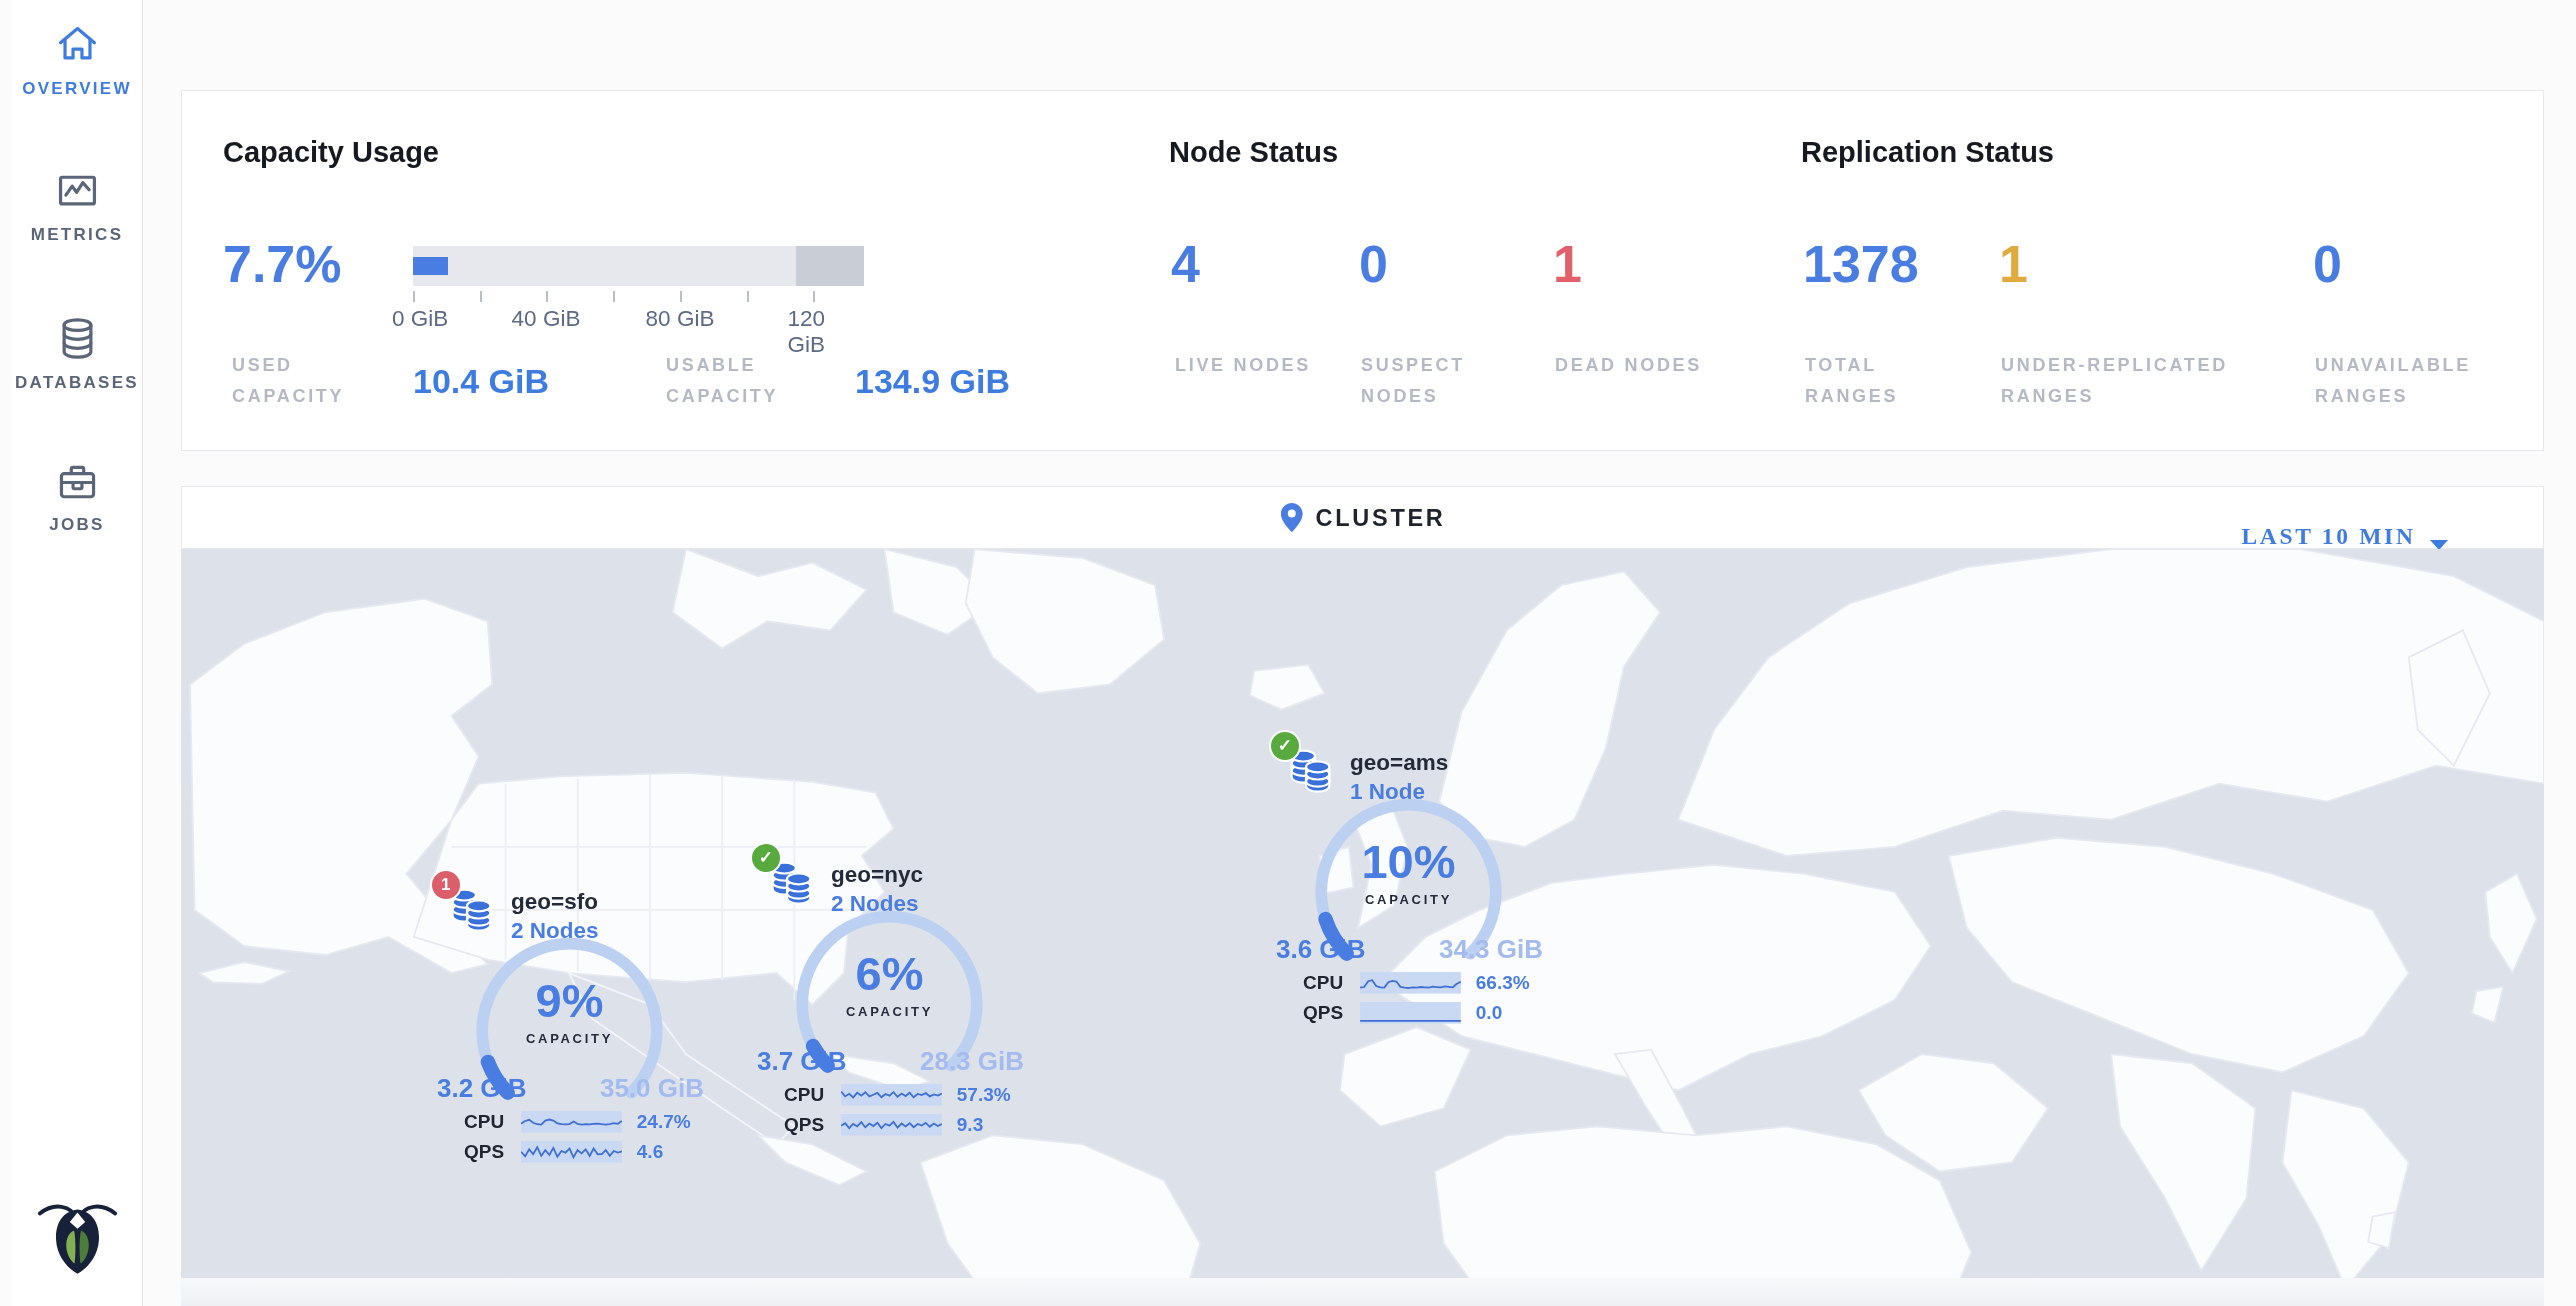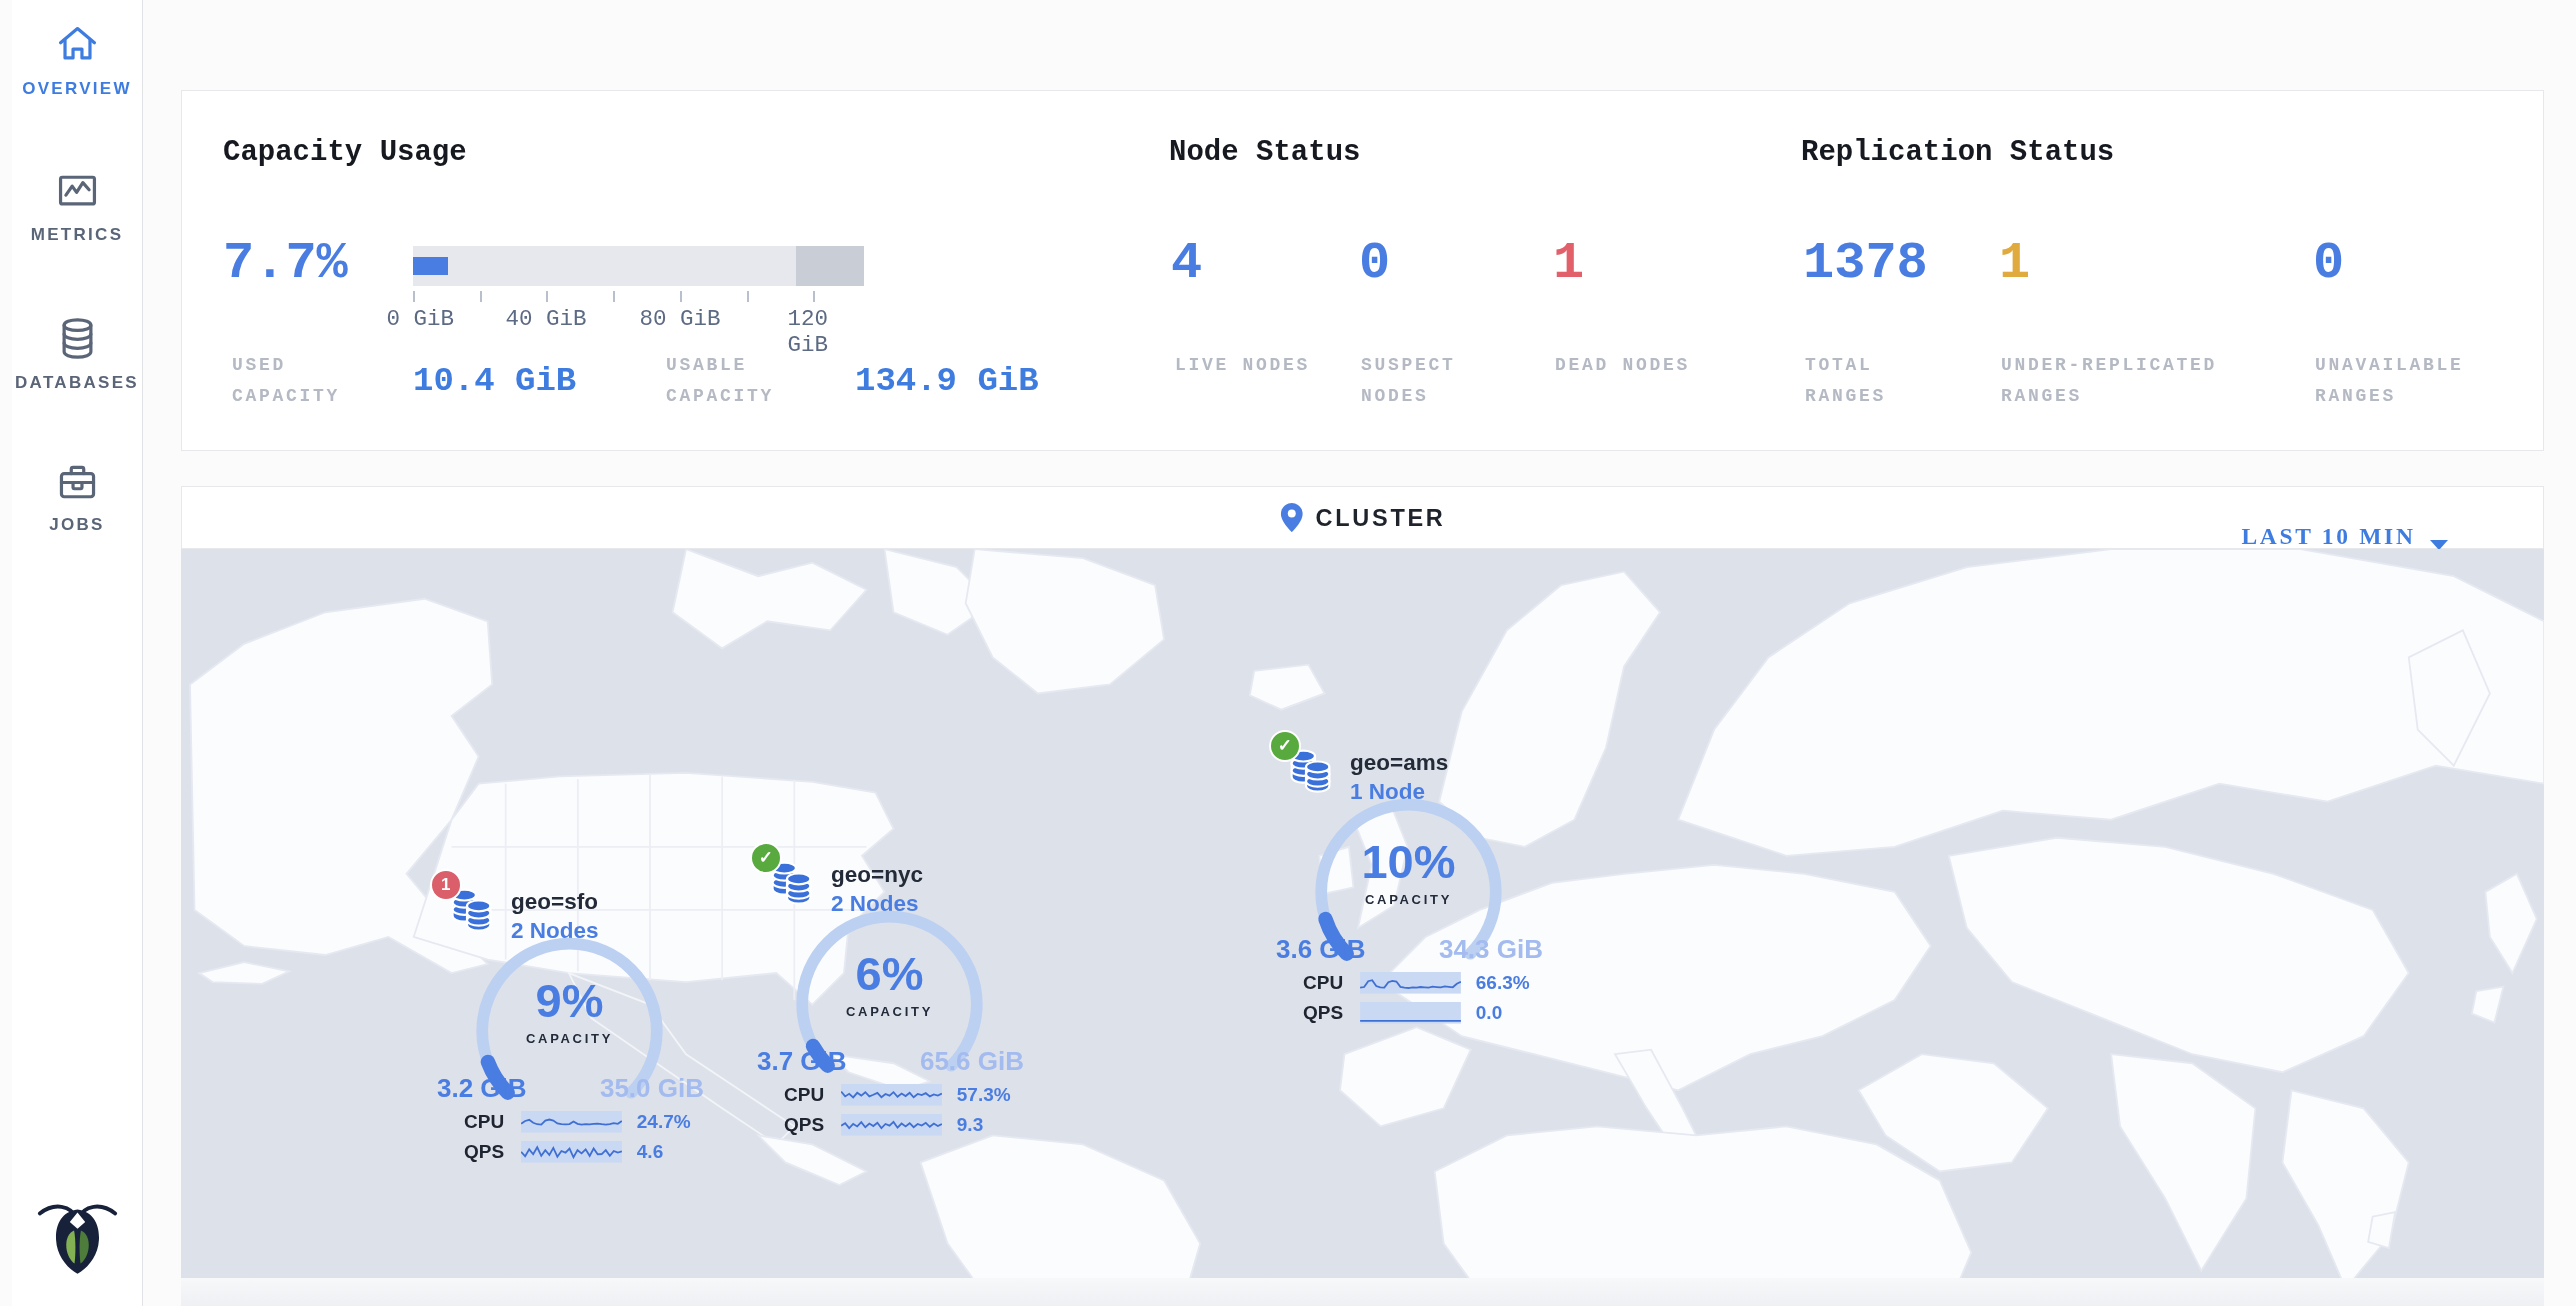--- a/index.html
+++ b/index.html
@@ -17,21 +17,21 @@
   .logo-wrap { position:absolute; left:0; bottom:27px; width:130px; text-align:center; }
 
   
   .main { position:absolute; left:131px; top:0; width:2445px; height:1306px; }
   .page-title { position:absolute; left:50px; top:20px; font-size:37px; font-weight:bold;
                 letter-spacing:9px; color:#16191f; }
 
   .panel { position:absolute; background:#ffffff; border:0.9px solid #e7e8ec; }
 
   
-  .summary { left:50px; top:90px; width:2363px; height:361px;font-family:Liberation Mono, monospace; }
+  .summary { left:50px; top:90px; width:2363px; height:361px; }
   .sec-title { position:absolute; top:45px; font-size:29px; font-weight:bold; color:#16191f; }
   .bignum { position:absolute; top:143px; font-size:52px; font-weight:bold; }
   .small-cap { position:absolute; top:259px; font-size:18px; font-weight:bold;
                letter-spacing:2.7px; color:#b4b9c3; line-height:31px; width:207px; }
   .c-blue { color:#4a7de1; } .c-red { color:#e2606a; } .c-amber { color:#e0aa3e; }
 
   .cap-percent { position:absolute; left:41px; top:143px; font-size:52px; font-weight:bold; color:#4a7de1; }
   .cap-bar { position:absolute; left:231px; top:155px; width:451px; height:40px; background:#e6e8ee; }
   .cap-bar-reserved { position:absolute; right:0; top:0; height:40px; background:#c9cdd6; }
   .cap-bar-fill { position:absolute; left:0; top:10.8px; height:18px; background:#4a7de1; }
@@ -340,21 +340,21 @@
     <div class="m-name">geo=nyc</div>
     <div class="m-nodes">2 Nodes</div>
     <svg class="m-gauge" viewBox="0 0 230 200">
               <path d="M46.4,178.6 A97,97 0 1 1 183.6,178.6" fill="none" stroke="#bcd0f2" stroke-width="13" stroke-linecap="round"></path>
               <path d="M46.4,178.6 A97,97 0 0 1 30.0,156.7" fill="none" stroke="#4a7de1" stroke-width="16" stroke-linecap="round"></path>
             </svg>
     <div class="m-pct">6%</div>
     <div class="m-capl">CAPACITY</div>
     <div class="m-vals">
       <span class="v1">3.7 GiB</span>
-      <span class="v2">65.6 GiB</span>
+      <span class="v2">28.3 GiB</span>
     </div>
     <div class="m-row cpu">
       <span class="rl">CPU</span>
       <svg width="101" height="21.6" viewBox="0 0 112 24">
                 <rect width="112" height="24" fill="#c9d8f3"></rect>
                 <polyline points="0.0,8.4 4.5,13.8 9.0,10.9 13.4,14.9 17.9,9.8 22.4,12.9 26.9,9.1 31.4,13.8 35.8,12.0 40.3,9.8 44.8,14.7 49.3,11.1 53.8,12.9 58.2,9.1 62.7,14.2 67.2,10.6 71.7,13.4 76.2,9.8 80.6,14.7 85.1,11.1 89.6,12.4 94.1,10.2 98.6,13.8 103.0,11.6 107.5,12.9 112.0,10.6" fill="none" stroke="#3f6fd2" stroke-width="2"></polyline>
               </svg>
       <span class="rv">57.3%</span>
     </div>
     <div class="m-row qps">

